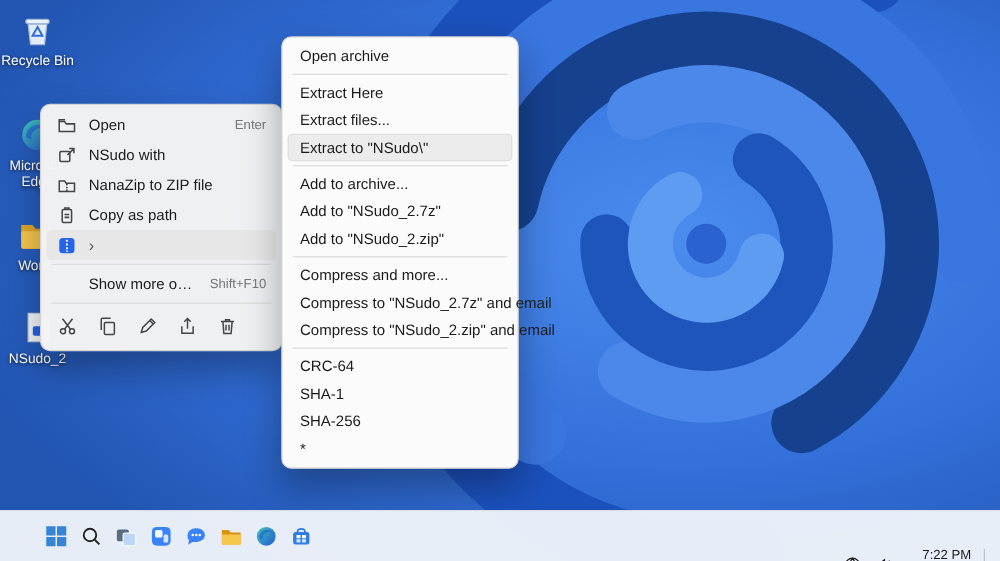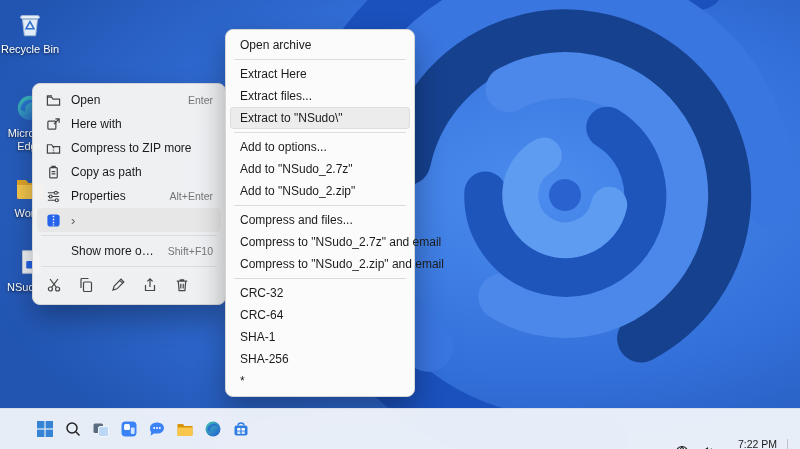--- a/index.html
+++ b/index.html
@@ -141,59 +141,47 @@
     <span class="mi-short">Enter</span>
   </div>
 
   <div class="menu-item">
     <span class="mi-icon">
       <svg width="15" height="15" viewBox="0 0 16 16" fill="none" stroke="#454545" stroke-width="1.3">
         <rect x="2" y="4.5" width="8.5" height="8.5" rx="1"></rect>
           <path d="M8.5 7.5 L14 2 M10 2 h4 v4"></path>
       </svg>
     </span>
-    <span class="mi-label">Here with</span>
+    <span class="mi-label">NSudo with</span>
     <span class="mi-short"></span>
   </div>
 
   <div class="menu-item">
     <span class="mi-icon">
       <svg width="15" height="15" viewBox="0 0 16 16" fill="none" stroke="#454545" stroke-width="1.3">
         <path d="M1.5 4 h4.5 l1.5 2 h7 v7 h-13 Z"></path>
           <path d="M8 6.5 v1.2 M8 9 v1.2 M8 11.4 v1.2" stroke-width="1.5"></path>
       </svg>
     </span>
-    <span class="mi-label">Compress to ZIP more</span>
+    <span class="mi-label">NanaZip to ZIP file</span>
     <span class="mi-short"></span>
   </div>
 
   <div class="menu-item">
     <span class="mi-icon">
       <svg width="15" height="15" viewBox="0 0 16 16" fill="none" stroke="#454545" stroke-width="1.3">
         <rect x="4" y="2.8" width="8" height="11" rx="1"></rect>
           <path d="M6.3 2.8 v-1.3 h3.4 v1.3"></path>
           <path d="M6 7 h4 M6 9.5 h4"></path>
       </svg>
     </span>
     <span class="mi-label">Copy as path</span>
     <span class="mi-short"></span>
   </div>
 
-  <div class="menu-item">
-    <span class="mi-icon">
-      <svg width="15" height="15" viewBox="0 0 16 16" fill="none" stroke="#454545" stroke-width="1.3">
-        <path d="M2 4 h12 M2 8 h12 M2 12 h12"></path>
-        <circle cx="10.5" cy="4" r="1.6" fill="#f3f3f3"></circle>
-          <circle cx="5" cy="8" r="1.6" fill="#f3f3f3"></circle>
-          <circle cx="11.5" cy="12" r="1.6" fill="#f3f3f3"></circle>
-      </svg>
-    </span>
-    <span class="mi-label">Properties</span>
-    <span class="mi-short">Alt+Enter</span>
-  </div>
 
   <div class="menu-item hl">
     <span class="mi-icon">
       <svg width="15" height="15" viewBox="0 0 16 16">
         <rect x="1.5" y="1.5" width="13" height="13" rx="3" fill="#2563eb"></rect>
         <path d="M8 3 v1.6 M8 6.2 v1.6 M8 9.4 v1.6 M8 12.2 v1" stroke="#fff" stroke-width="1.6"></path>
       </svg>
     </span>
     <span class="mi-chev">›</span>
   </div>
@@ -242,29 +230,28 @@
   </div>
 </div>
 
 <div class="submenu">
   <div class="sub-item">Open archive</div>
   <div class="menu-sep"></div>
   <div class="sub-item">Extract Here</div>
   <div class="sub-item">Extract files...</div>
   <div class="sub-item hl">Extract to "NSudo\"</div>
   <div class="menu-sep"></div>
-  <div class="sub-item">Add to options...</div>
+  <div class="sub-item">Add to archive...</div>
   <div class="sub-item">Add to "NSudo_2.7z"</div>
   <div class="sub-item">Add to "NSudo_2.zip"</div>
   <div class="menu-sep"></div>
-  <div class="sub-item">Compress and files...</div>
+  <div class="sub-item">Compress and more...</div>
   <div class="sub-item">Compress to "NSudo_2.7z" and email</div>
   <div class="sub-item">Compress to "NSudo_2.zip" and email</div>
   <div class="menu-sep"></div>
-  <div class="sub-item">CRC-32</div>
   <div class="sub-item">CRC-64</div>
   <div class="sub-item">SHA-1</div>
   <div class="sub-item">SHA-256</div>
   <div class="sub-item">*</div>
 </div>
 
 <div class="taskbar">
   <div class="tb-icons">
     <span class="tb-btn">
       <svg width="18" height="18" viewBox="0 0 18 18">

